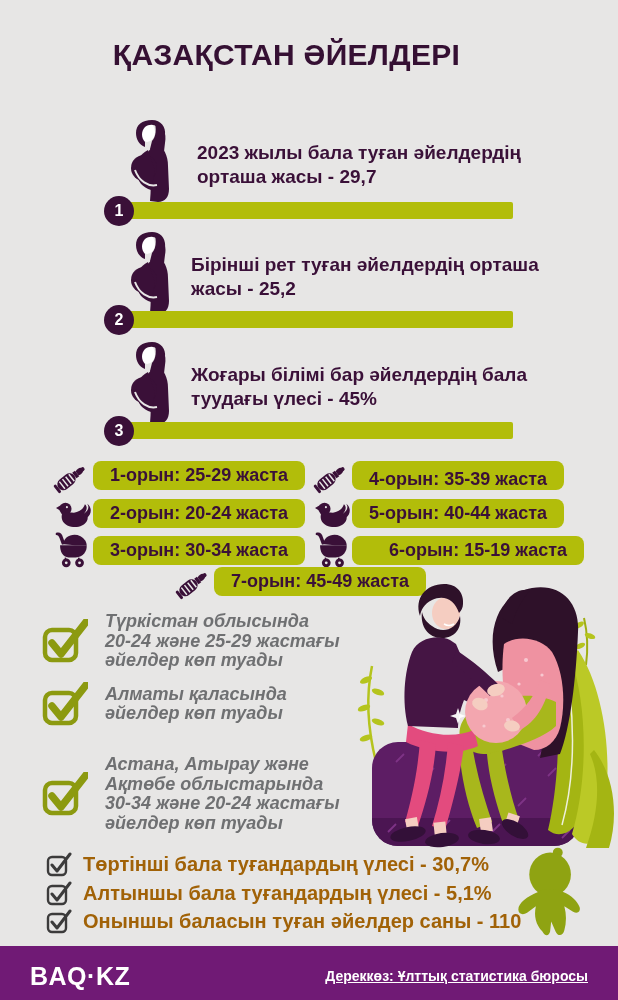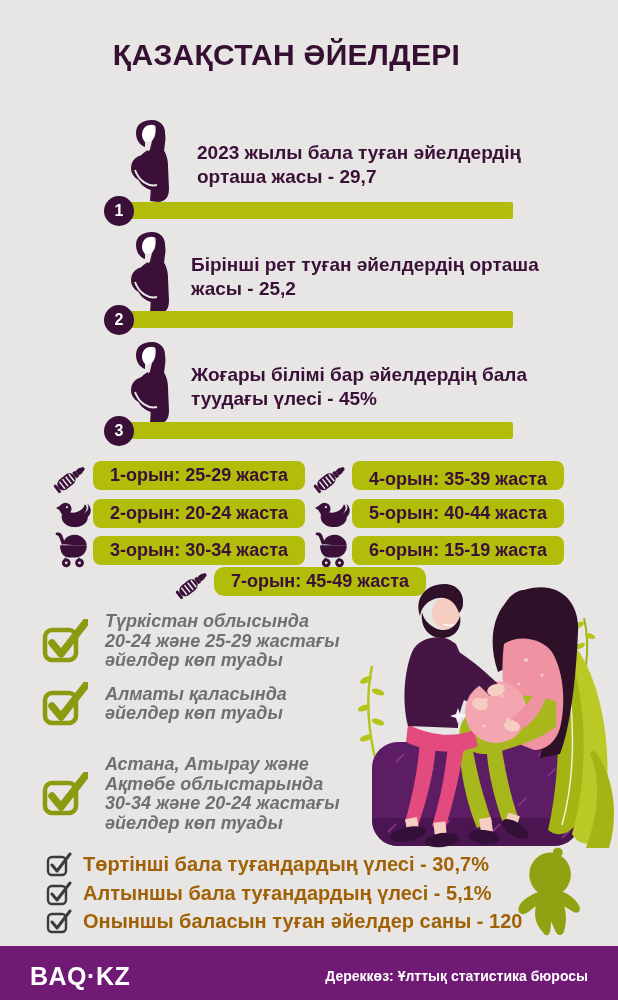--- a/index.html
+++ b/index.html
@@ -26,21 +26,21 @@
   .region{display:flex;gap:17px;align-items:center;}
   .region-text{font-size:18px;font-weight:bold;font-style:italic;color:#6f7072;line-height:19.5px;}
   .region-text span{display:block;}
   
   .bstat{display:flex;align-items:center;gap:11px;}
   .bstat-text{font-size:20px;font-weight:bold;color:#a16207;}
   
   .footer{left:0;top:946px;width:618px;height:60px;background:#701a75;display:flex;
     align-items:center;justify-content:space-between;padding:0 30px;box-sizing:border-box;}
   .logo{color:#fff;font-size:25px;font-weight:bold;letter-spacing:.5px;}
-  .source{color:#fff;font-size:14px;font-weight:bold;}
+  .source{color:#fff;font-size:14px;font-weight:bold;text-decoration:underline;}
   svg{display:block;}
 </style>
 </head>
 <body>
 
 <div id="stage">
 
   <div class="abs title">
     <span>ҚАЗАҚСТАН ӘЙЕЛДЕРІ</span>
   </div>
@@ -186,37 +186,37 @@
         <path d="M12,13 C12,5 22,0.5 30,4.5 C34.5,7 36.5,11 36.5,14 L24,14 Z"></path>
         <path d="M8.5,14 L36.5,14 C37,20.5 33,26 25,27 L17.5,27 C11,26 8.5,21 8.5,14 Z"></path>
         <path d="M14,27 L15,31 M28,27 L29,31" stroke="#3a1038" stroke-width="1.6"></path>
         <circle cx="15" cy="32.5" r="4.6"></circle>
         <circle cx="29" cy="32.5" r="4.6"></circle>
         <circle cx="15" cy="32.5" r="1.5" fill="#e7e6e5"></circle>
         <circle cx="29" cy="32.5" r="1.5" fill="#e7e6e5"></circle>
       </g>
     </svg>
   </div>
-  <div class="abs pill" style="left:352px;top:536px;">
+  <div class="abs pill" style="left:352px;top:536px;padding-left:20px;">
     <span>6-орын: 15-19 жаста</span>
   </div>
 
   <div class="abs" style="left:172px;top:565px;">
     <svg width="40" height="40" viewBox="0 0 40 40">
       <g transform="rotate(-38 20 20)" fill="#3a1038">
         <rect x="2.5" y="15" width="3" height="10" rx="1.5"></rect>
         <rect x="5.5" y="14" width="20" height="12" rx="6"></rect>
         <rect x="25.5" y="16.5" width="3.5" height="7"></rect>
         <path d="M29,17.5 C33.5,16 35.8,17 36.2,19.5 C36.2,22 33.5,23.5 29,22.5 Z"></path>
         <circle cx="36" cy="20" r="2"></circle>
         <path d="M10,15.5 L10,24.5 M14,15.5 L14,24.5 M18,15.5 L18,24.5 M22,15.5 L22,24.5" stroke="#e7e6e5" stroke-width="1.5"></path>
       </g>
     </svg>
   </div>
-  <div class="abs pill" style="left:214px;top:567px;border-radius:10px;">
+  <div class="abs pill" style="left:214px;top:567px;">
     <span>7-орын: 45-49 жаста</span>
   </div>
 
   <div class="abs" style="left:356px;top:580px;">
     <svg width="262" height="276" viewBox="0 0 262 276">
 
       <path d="M16,86 C10,115 12,150 20,182" stroke="#b5c41d" stroke-width="2.5" fill="none"></path>
       <ellipse cx="10" cy="100" rx="6.5" ry="3" fill="#b5c41d" transform="rotate(-25 10 100)"></ellipse>
       <ellipse cx="22" cy="112" rx="6.5" ry="3" fill="#b5c41d" transform="rotate(20 22 112)"></ellipse>
       <ellipse cx="8" cy="128" rx="6.5" ry="3" fill="#b5c41d" transform="rotate(-20 8 128)"></ellipse>
@@ -356,21 +356,21 @@
     </span>
     <span class="bstat-text">Алтыншы бала туғандардың үлесі - 5,1%</span>
   </div>
   <div class="abs bstat" style="left:46px;top:909px;">
     <span>
       <svg width="26" height="25" viewBox="0 0 26 25">
         <rect x="2" y="5" width="18" height="18" rx="4" fill="none" stroke="#3c3b3b" stroke-width="2.4"></rect>
         <path d="M6,13 L11,19 L24,2" fill="none" stroke="#3c3b3b" stroke-width="3" stroke-linecap="round" stroke-linejoin="round"></path>
       </svg>
     </span>
-    <span class="bstat-text">Оныншы баласын туған әйелдер саны - 120</span>
+    <span class="bstat-text">Оныншы баласын туған әйелдер саны - 110</span>
   </div>
 
   <div class="abs" style="left:516px;top:846px;">
     <svg width="66" height="92" viewBox="0 0 60 84">
       <g fill="#8fa312">
         <circle cx="38" cy="6" r="4.5"></circle>
         <ellipse cx="31" cy="26" rx="19" ry="20"></ellipse>
         <path d="M20,42 C10,46 2,52 2,58 C2,62 6,63.5 10,61 L18,55 C16,64 18,72 24,78 C26,82.5 30,82.5 31,78 L32,69 L36,78 C38,83 43,82 44,77 C46,70 46,62 44,55 L52,60 C56,62.5 59,60 58,56 C56,50 50,45 43,42 C40,40 36,39 31,39.5 C27,39 23,40 20,42 Z"></path>
       </g>
     </svg>

